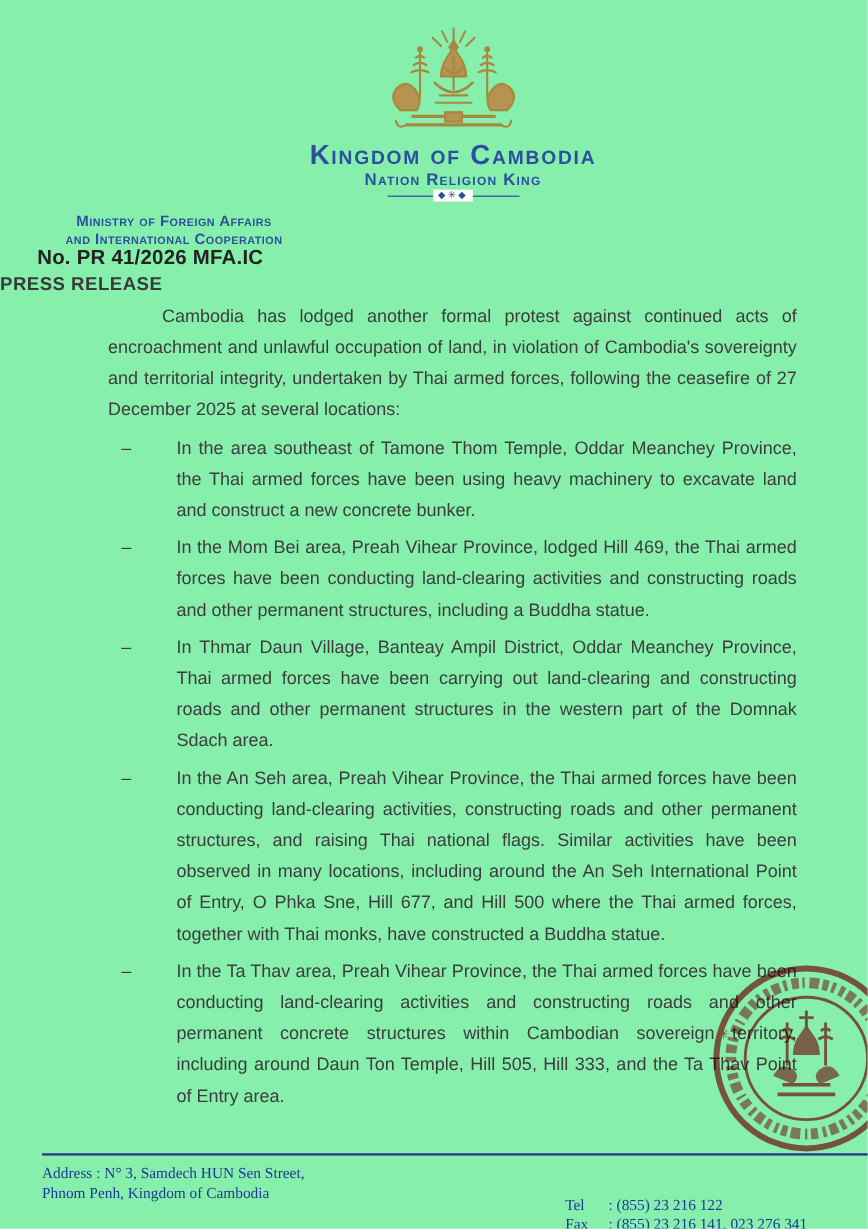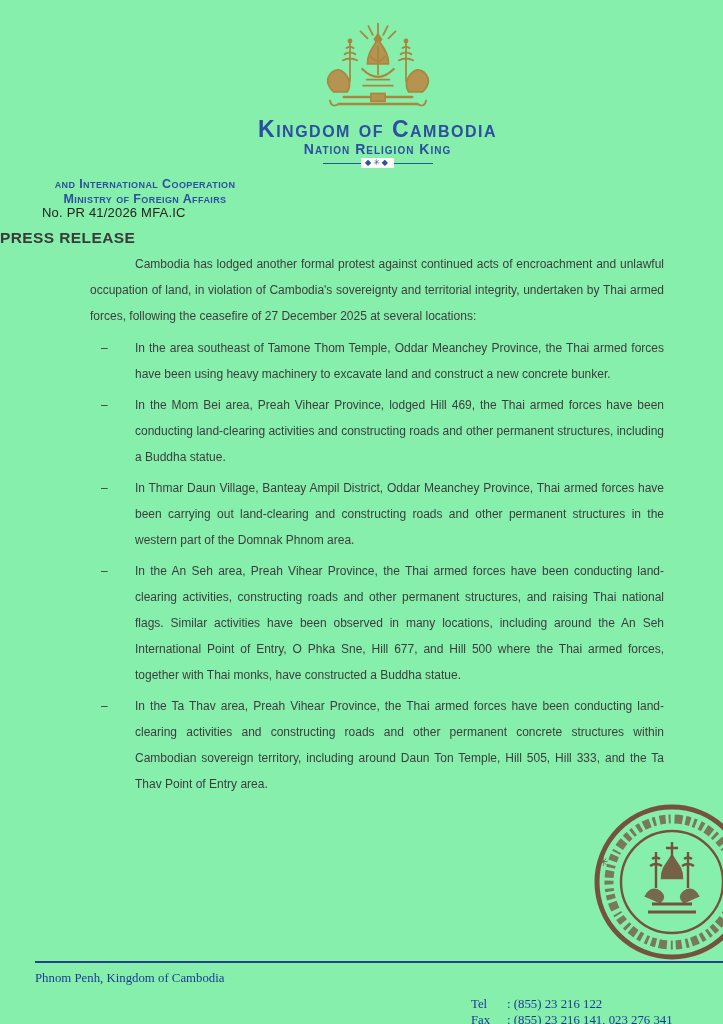--- a/index.html
+++ b/index.html
@@ -33,36 +33,36 @@
     width:110px;text-align:center;color:var(--accent-blue);font-size:8px;line-height:10px;
   }
   .ornament .line{position:absolute;top:5px;left:0;right:0;height:1px;background:var(--accent-blue);}
   .ornament .glyphs{position:relative;background:#fcfcfb;display:inline-block;padding:0 4px;letter-spacing:2px;}
   .ministry{
     position:absolute;top:177px;left:34px;width:222px;text-align:center;
     font-variant:small-caps;font-weight:bold;font-size:12.5px;line-height:15px;
     letter-spacing:.4px;color:var(--accent-blue);
   }
   .refno{
-    position:absolute;top:205px;left:42px;
-    font-size:13px;color:#232323;letter-spacing:.2px;
+    position:absolute;top:205px;left:31px;
+    font-size:17px;color:#232323;letter-spacing:.2px;font-weight:bold;
   }
   .doc-title{
     position:absolute;top:229px;left:0;right:0;text-align:left;
     font-size:15.5px;font-weight:bold;letter-spacing:.4px;color:#3a3a3a;
   }
   
   .content{
     position:absolute;top:251px;left:90px;right:91px;
-    font-size:12px;line-height:26px;text-align:justify;
+    font-size:15px;line-height:26px;text-align:justify;
   }
   .intro{text-indent:45px;margin:0 0 6px 0;}
   .bullet{display:flex;margin-bottom:5px;}
   .bullet .marker{flex:0 0 45px;padding-left:11px;box-sizing:border-box;text-align:left;}
-  .bullet .btext{flex:1;text-align:justify;}
+  .bullet .btext{flex:1;text-align:justify;margin-left:12px;}
   .b{font-weight:normal;}
   
   .stamp{
     position:absolute;top:800px;left:590px;width:164px;height:164px;
     mix-blend-mode:multiply;opacity:.88;
   }
   
   .foot-rule{position:absolute;top:961px;left:35px;right:11px;height:2px;background:var(--rule-navy);}
   .footer{
     position:absolute;top:969px;left:35px;right:11px;
@@ -111,22 +111,22 @@
 
   <div class="kingdom">Kingdom of Cambodia</div>
   <div class="motto">Nation Religion King</div>
 
   <div class="ornament">
     <span class="line"></span>
     <span class="glyphs">◆✳◆</span>
   </div>
 
   <div class="ministry">
+    <div>Ministry of Foreign Affairs</div>
     <div>and International Cooperation</div>
-    <div>Ministry of Foreign Affairs</div>
   </div>
 
   <div class="refno">No. PR 41/2026 MFA.IC</div>
 
   <div class="doc-title">PRESS RELEASE</div>
 
   <div class="content">
     <p class="intro">Cambodia has lodged another formal protest against continued acts of encroachment and unlawful occupation of land, in violation of Cambodia's sovereignty and territorial integrity, undertaken by Thai armed forces, following the ceasefire of 27 December 2025 at several locations:</p>
 
     <div class="bullet">
@@ -134,21 +134,21 @@
       <span class="btext"><span class="b"></span><span>In the area southeast of Tamone Thom Temple, Oddar Meanchey Province, the Thai armed forces have been using heavy machinery to excavate land and construct a new concrete bunker.</span><span class="b"></span></span>
     </div>
 
     <div class="bullet">
       <span class="marker">–</span>
       <span class="btext"><span class="b"></span><span>In the Mom Bei area, Preah Vihear Province, lodged Hill 469, the Thai armed forces have been conducting land-clearing activities and constructing roads and other permanent structures, including a Buddha statue.</span><span class="b"></span></span>
     </div>
 
     <div class="bullet">
       <span class="marker">–</span>
-      <span class="btext"><span class="b"></span><span>In Thmar Daun Village, Banteay Ampil District, Oddar Meanchey Province, Thai armed forces have been carrying out land-clearing and constructing roads and other permanent structures in the western part of the Domnak Phnom area.</span><span class="b"></span></span>
+      <span class="btext"><span class="b"></span><span>In Thmar Daun Village, Banteay Ampil District, Oddar Meanchey Province, Thai armed forces have been carrying out land-clearing and constructing roads and other permanent structures in the western part of the Domnak Sdach area.</span><span class="b"></span></span>
     </div>
 
     <div class="bullet">
       <span class="marker">–</span>
       <span class="btext"><span class="b">In the An Seh area, </span><span>Preah Vihear Province, the Thai armed forces have been conducting land-clearing activities, constructing roads and other permanent structures, and raising Thai national flags. Similar activities have been observed in many locations, including around the An Seh International Point of Entry, O Phka Sne, Hill 677, and Hill 500 where the Thai armed forces, together with Thai monks, have constructed a Buddha statue.</span><span class="b"></span></span>
     </div>
 
     <div class="bullet">
       <span class="marker">–</span>
       <span class="btext"><span class="b"></span><span>In the Ta Thav area, Preah Vihear Province, the Thai armed forces have been conducting land-clearing activities and constructing roads and other permanent concrete structures within Cambodian sovereign territory, including around Daun Ton Temple, Hill 505, Hill 333, and </span><span class="b">the Ta Thav Point of Entry area.</span></span>
@@ -172,20 +172,21 @@
         <path d="M56 96 Q62 86 70 92 Q76 97 70 102 Z" fill="#d94040" opacity=".85"></path>
         <path d="M108 96 Q102 86 94 92 Q88 97 94 102 Z" fill="#d94040" opacity=".85"></path>
         <path d="M62 104 L102 104 M58 112 L106 112" stroke-width="3"></path>
       </g>
     </svg>
   </div>
 
   <div class="foot-rule"></div>
   <div class="footer">
     <div class="addr">
+      <div><span>Address : </span><span class="b">N° 3, Samdech HUN Sen</span><span> Street,</span></div>
       <div>Phnom Penh, Kingdom of Cambodia</div>
     </div>
     <div class="contacts">
       <div class="row"><span class="label">Tel</span><span>: </span><span>(855) 23 216 122</span></div>
       <div class="row"><span class="label">Fax</span><span>: </span><span>(855) 23 216 141, 023 276 341</span></div>
     </div>
   </div>
 
 </div>
 

